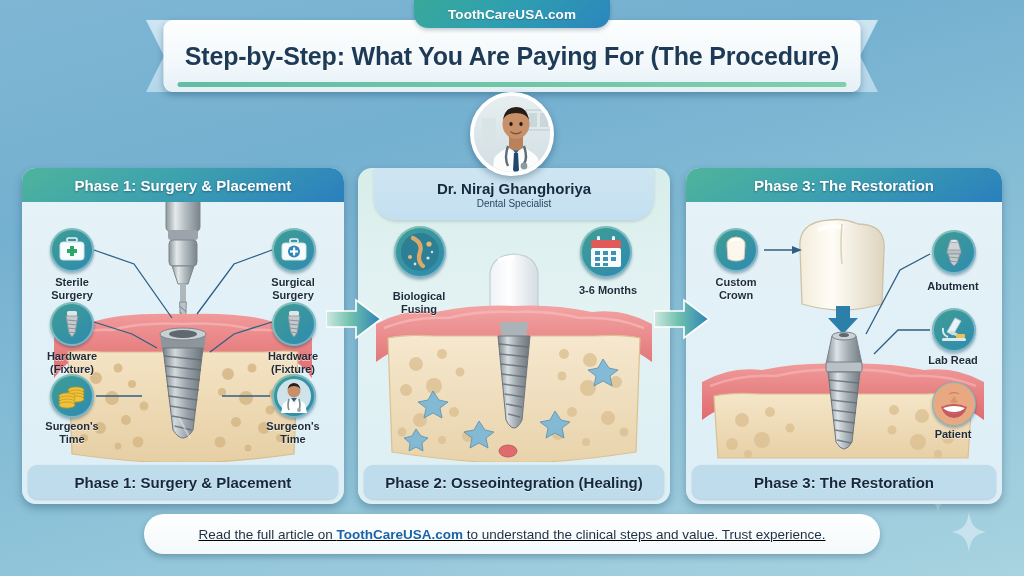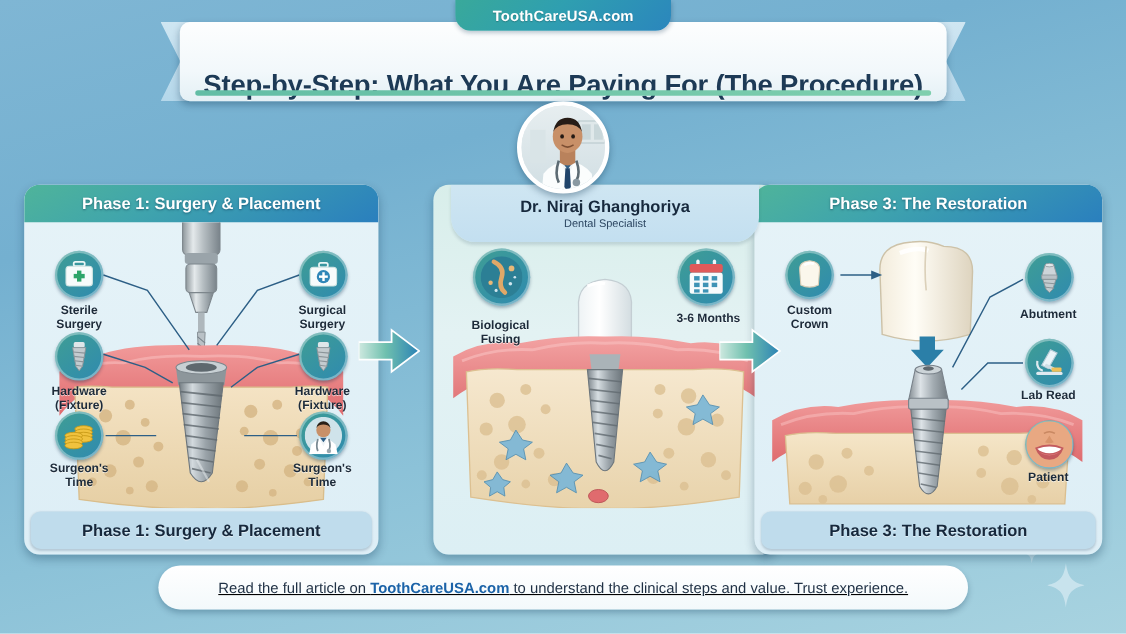--- a/index.html
+++ b/index.html
@@ -33,21 +33,21 @@
   }
   #title-tab span{
     color:#ffffff;font-size:13.5px;font-weight:bold;letter-spacing:.1px;
     text-shadow:0 1px 1px rgba(0,0,0,.22);white-space:nowrap;
   }
   #title-card{
     position:absolute;left:50%;transform:translateX(-50%);top:20px;
     width:697px;height:72px;border-radius:9px;
     background:linear-gradient(180deg,#fdfefe 0%,#f2f8fb 62%,#e4f0f5 100%);
     box-shadow:0 3px 7px rgba(0,40,70,.30);
-    display:flex;align-items:flex-end;justify-content:center;
+    display:flex;align-items:center;justify-content:center;
     overflow:hidden;
   }
   #title-card .underbar{
     position:absolute;left:14px;right:14px;bottom:5px;height:5px;border-radius:3px;
     background:linear-gradient(90deg,#62bda5,#7fcfae);
   }
   #main-title{
     color:#1d3a56;font-size:25px;font-weight:bold;letter-spacing:-.2px;white-space:nowrap;
     text-shadow:0 1px 0 rgba(255,255,255,.8);
   }
@@ -399,21 +399,21 @@
         <div>Surgeon's</div>
         <div>Time</div>
       </div>
     </div>
 
     <div class="panel-footer">
       <span>Phase 1: Surgery &amp; Placement</span>
     </div>
   </div>
 
-  <div class="panel p2" style="background:linear-gradient(180deg,#d8eeea 0%,#e3f2f3 40%,#dceff4 100%);margin-left:36px;">
+  <div class="panel p2" style="background:linear-gradient(180deg,#d8eeea 0%,#e3f2f3 40%,#dceff4 100%);">
 
     <div id="doctor-card">
       <div id="doctor-name">Dr. Niraj Ghanghoriya</div>
       <div id="doctor-role">Dental Specialist</div>
     </div>
 
     <div class="panel-body">
       <svg width="312" height="294" viewBox="0 0 312 294" style="position:absolute;left:0;top:0;">
         <defs>
           <linearGradient id="crown2" x1="0" y1="0" x2="1" y2="0">
@@ -523,20 +523,23 @@
             <rect x="7" y="29" width="5" height="3"></rect>
               <rect x="15" y="29" width="5" height="3"></rect>
           </g>
         </svg>
       </div>
       <div class="cap" style="left:204px;top:116px;width:92px;">
         <div>3-6 Months</div>
       </div>
     </div>
 
+    <div class="panel-footer">
+      <span>Phase 2: Osseointegration (Healing)</span>
+    </div>
   </div>
 
   <div class="panel p3">
     <div class="panel-header">
       <span>Phase 3: The Restoration</span>
     </div>
 
     <div class="panel-body">
       <svg width="316" height="260" viewBox="0 0 316 260" style="position:absolute;left:0;top:0;">
         <defs>

